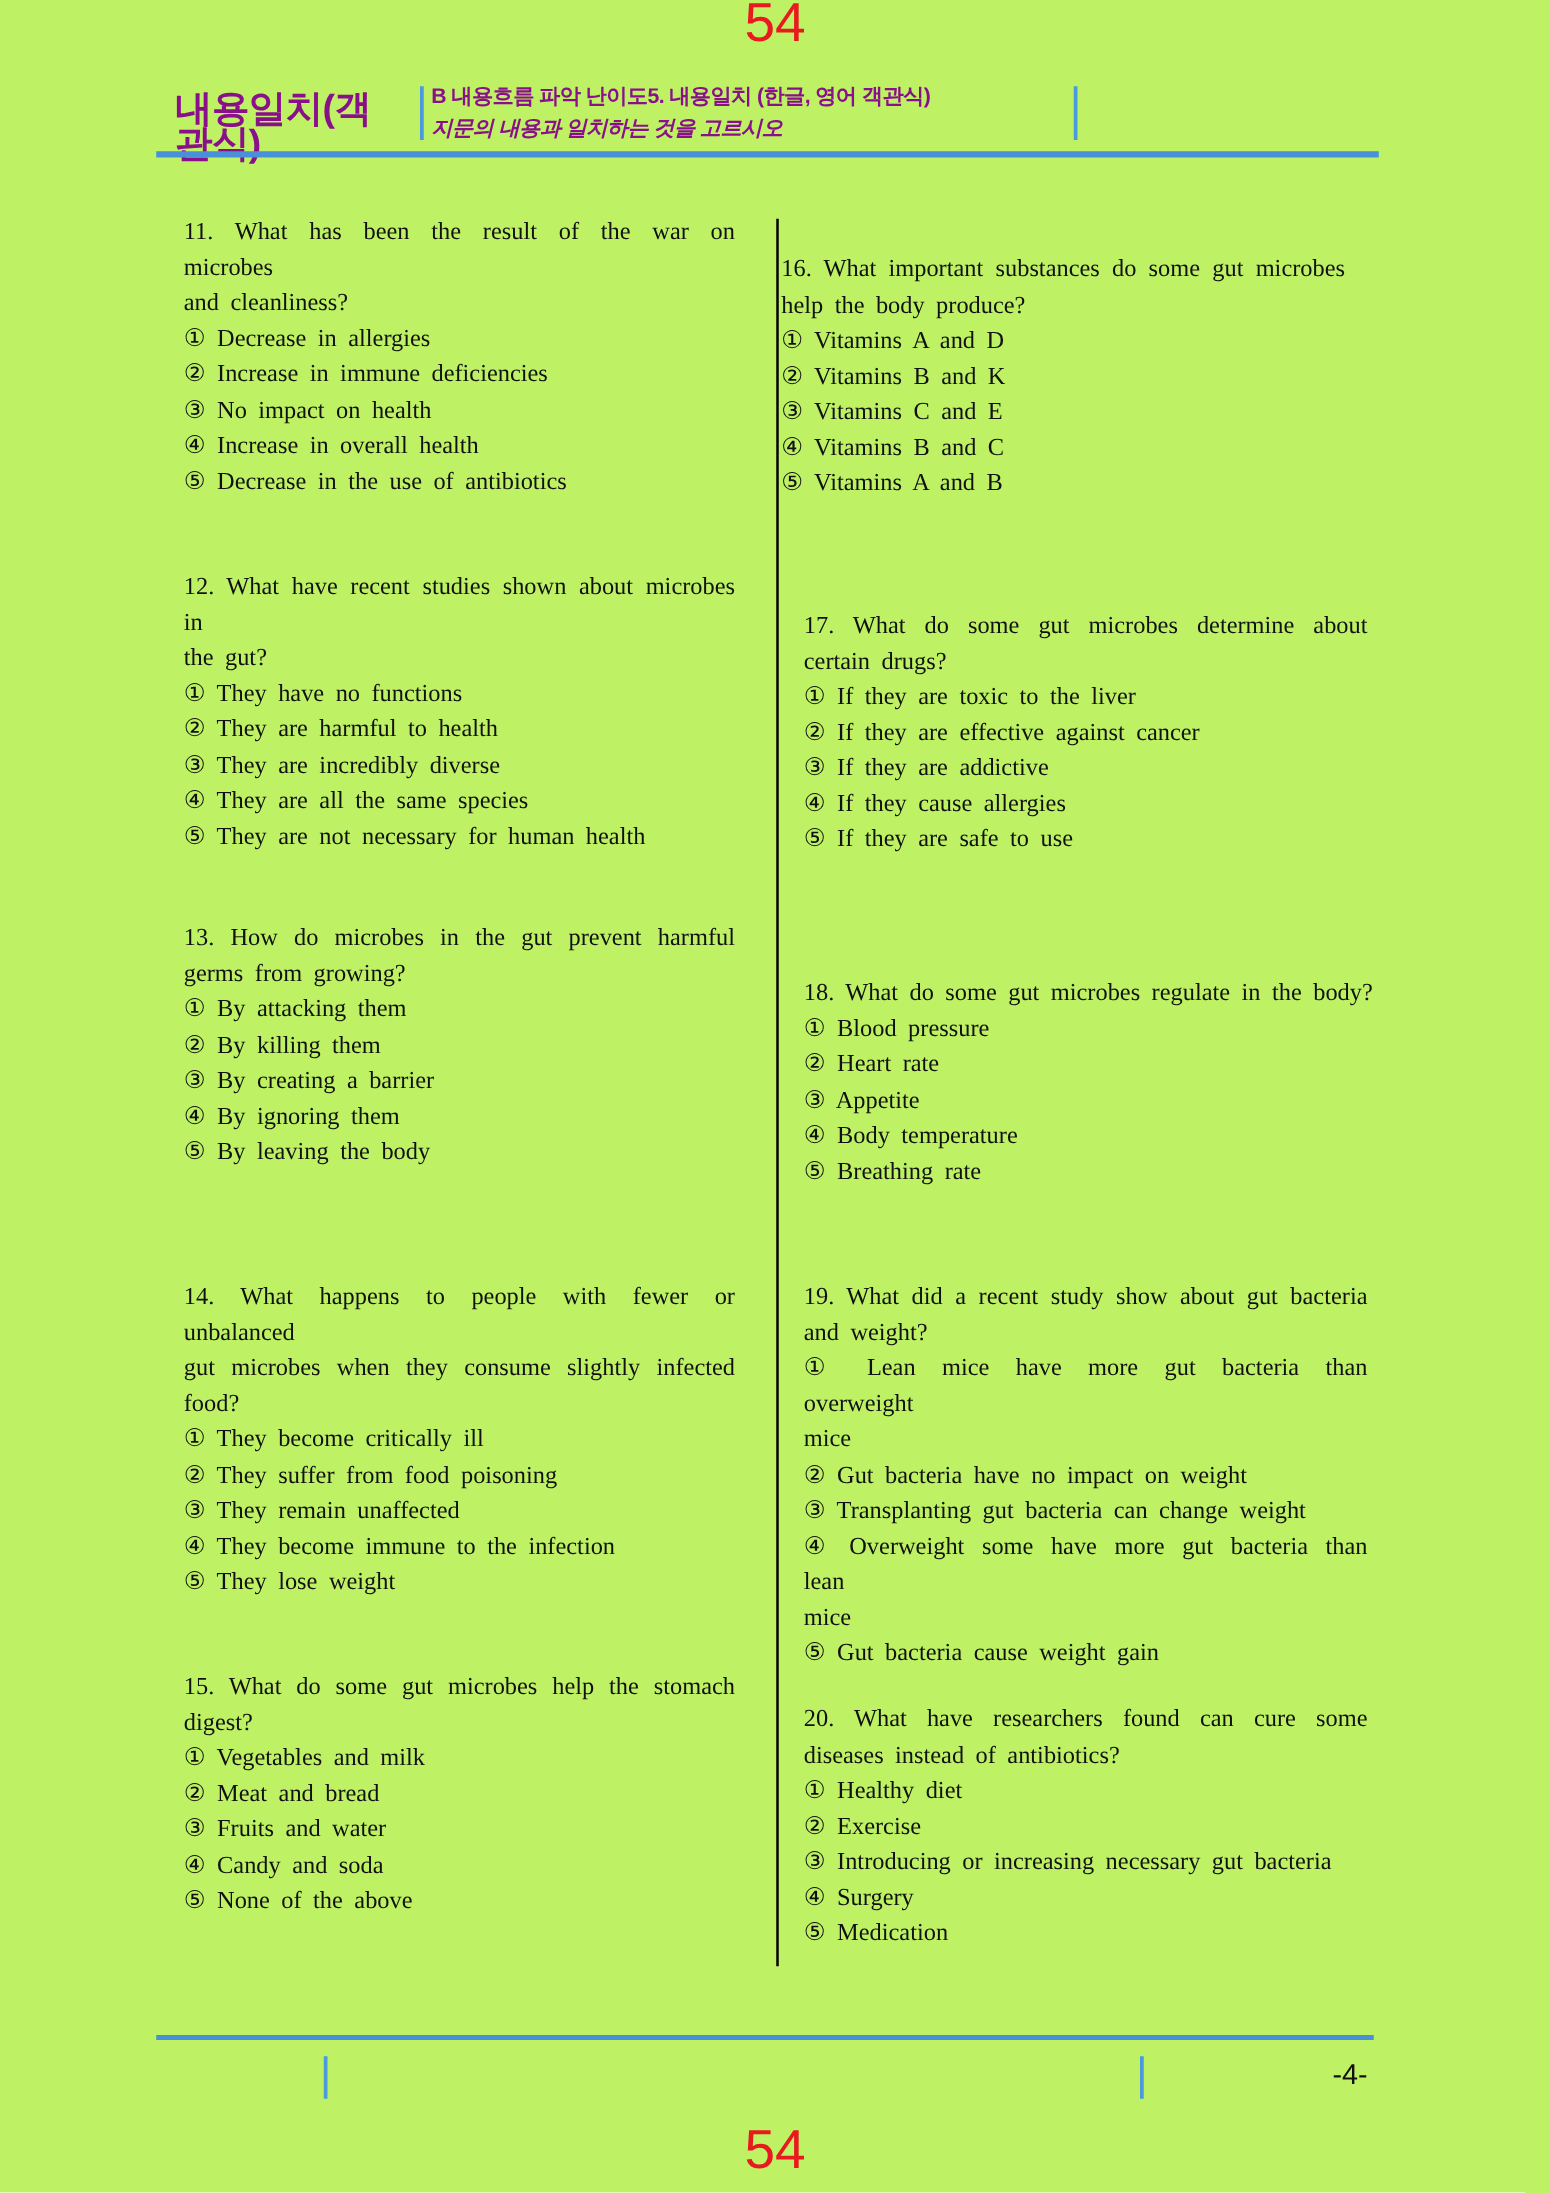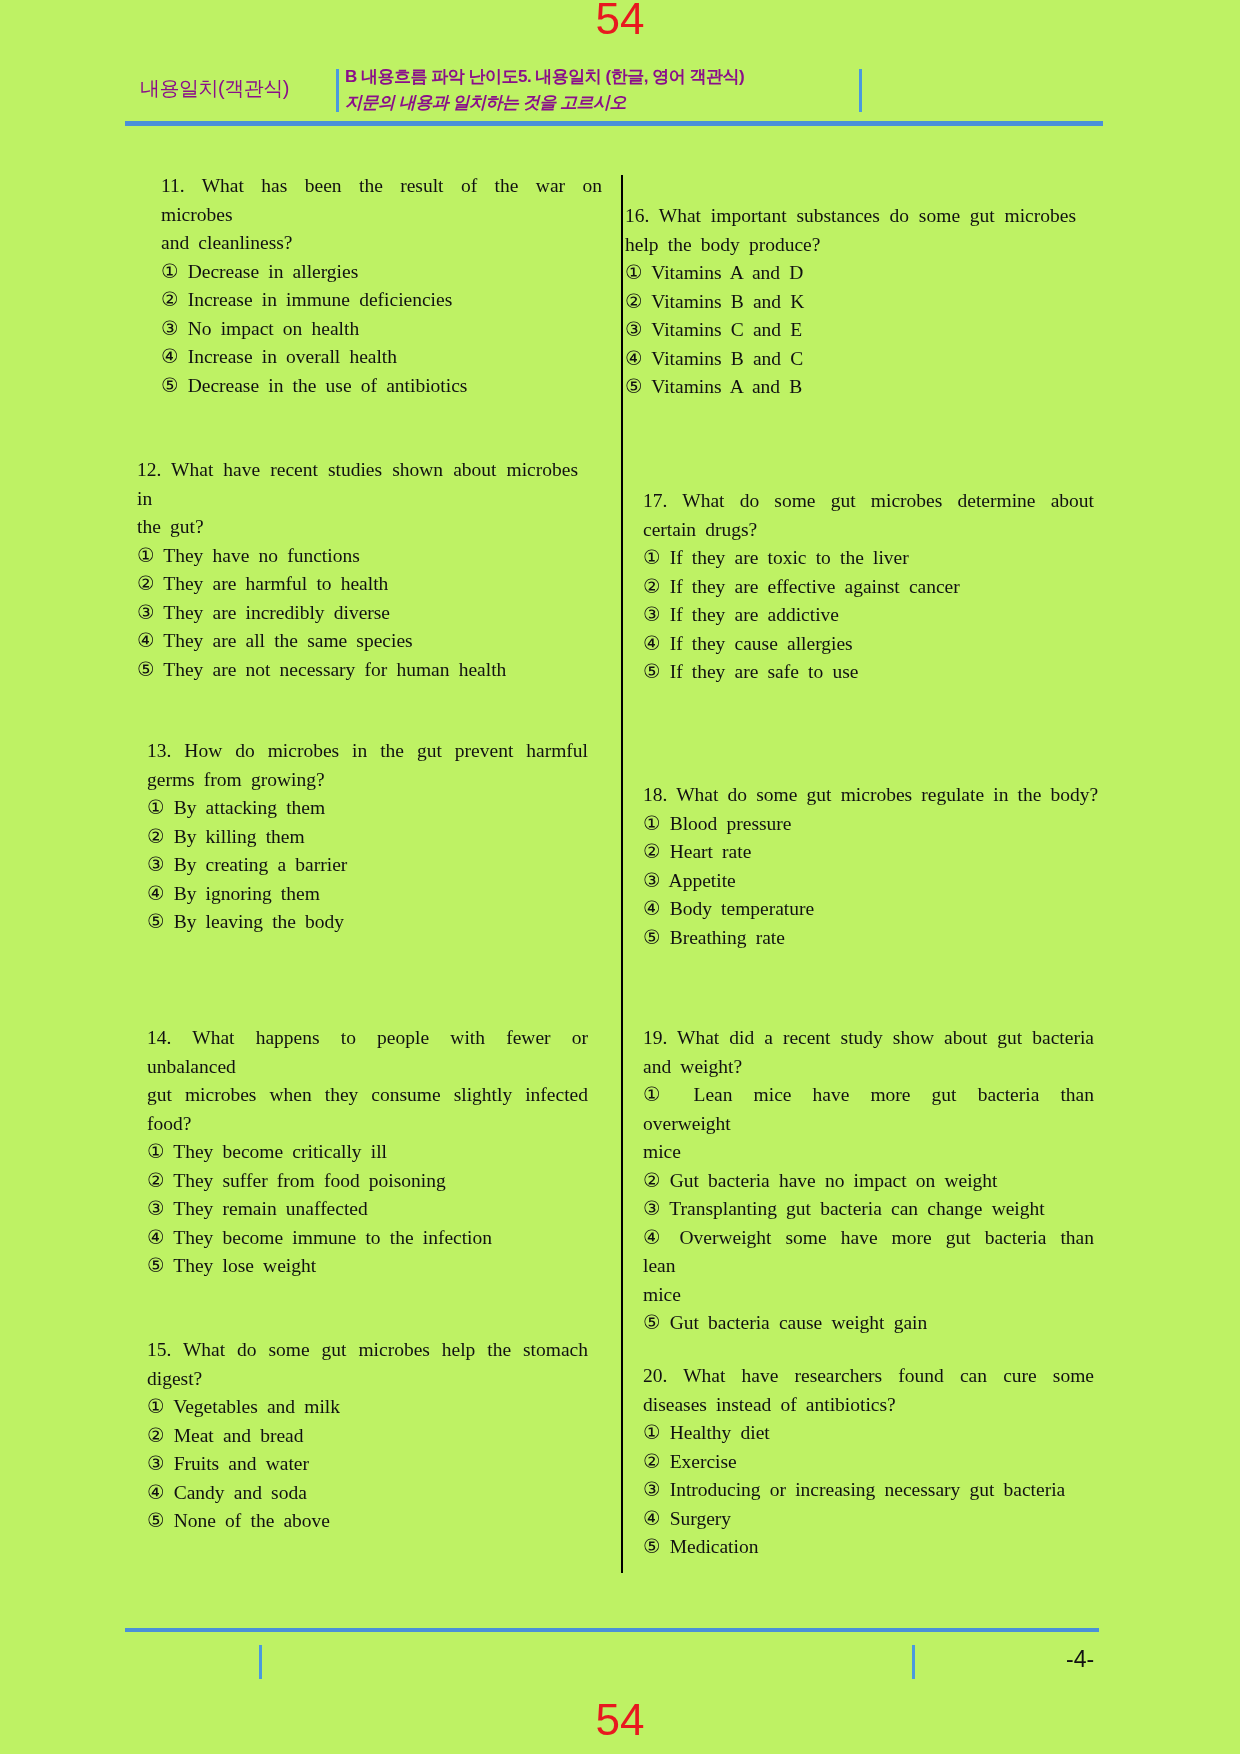--- a/index.html
+++ b/index.html
@@ -29,22 +29,22 @@
   }
   .top-num{top:-3px;}
   .bottom-num{top:1698px;}
 
   
   .header-left{
     position:absolute;
     left:140px; top:74px;
     width:180px;
     font-family:"Liberation Sans","DejaVu Sans",sans-serif;
-    font-weight:normal;
-    font-size:20px;
+    font-weight:bold;
+    font-size:30px;
     line-height:28px;
     color:var(--purple);
     letter-spacing:-0.5px;
   }
   .header-center{
     position:absolute;
     left:345px; top:64px;
     width:510px;
     text-align:left;
     font-family:"Liberation Sans","DejaVu Sans",sans-serif;
@@ -126,42 +126,42 @@
   <div class="header-center">
     <div class="hl1">B 내용흐름 파악 난이도5. 내용일치 (한글, 영어 객관식)</div>
     <div class="hl2">지문의 내용과 일치하는 것을 고르시오</div>
   </div>
   <div class="vsep vsep2"></div>
   <div class="hrule-top"></div>
 
   <div class="col-divider"></div>
 
   <div id="questions">
-      <div class="question" style="left: 147px; top: 172px; width: 441px; margin-left: 14px;">
+      <div class="question" style="left: 147px; top: 172px; width: 441px;">
         <div>
           <div class="line fill">11. What has been the result of the war on microbes</div>
           <div class="line">and cleanliness?</div>
         </div>
         <div class="option">
           <div class="line">① Decrease in allergies</div>
         </div>
         <div class="option">
           <div class="line">② Increase in immune deficiencies</div>
         </div>
         <div class="option">
           <div class="line">③ No impact on health</div>
         </div>
         <div class="option">
           <div class="line">④ Increase in overall health</div>
         </div>
         <div class="option">
           <div class="line">⑤ Decrease in the use of antibiotics</div>
         </div>
       </div>
-      <div class="question" style="left: 137px; top: 456px; width: 441px;">
+      <div class="question" style="left: 147px; top: 456px; width: 441px;">
         <div>
           <div class="line fill">12. What have recent studies shown about microbes in</div>
           <div class="line">the gut?</div>
         </div>
         <div class="option">
           <div class="line">① They have no functions</div>
         </div>
         <div class="option">
           <div class="line">② They are harmful to health</div>
         </div>

